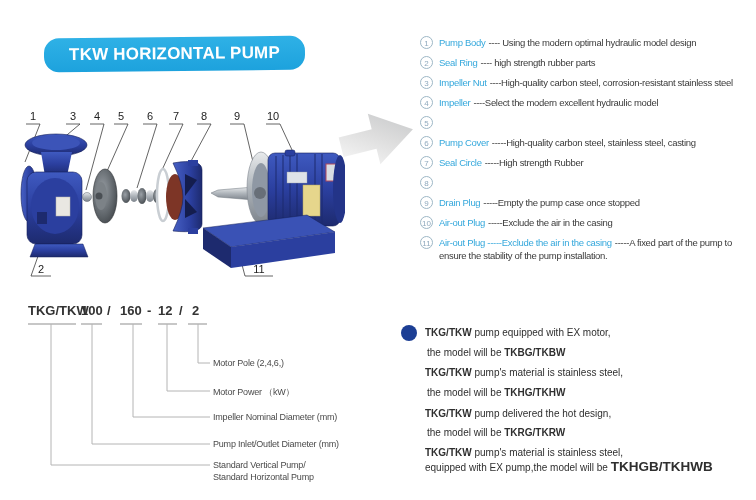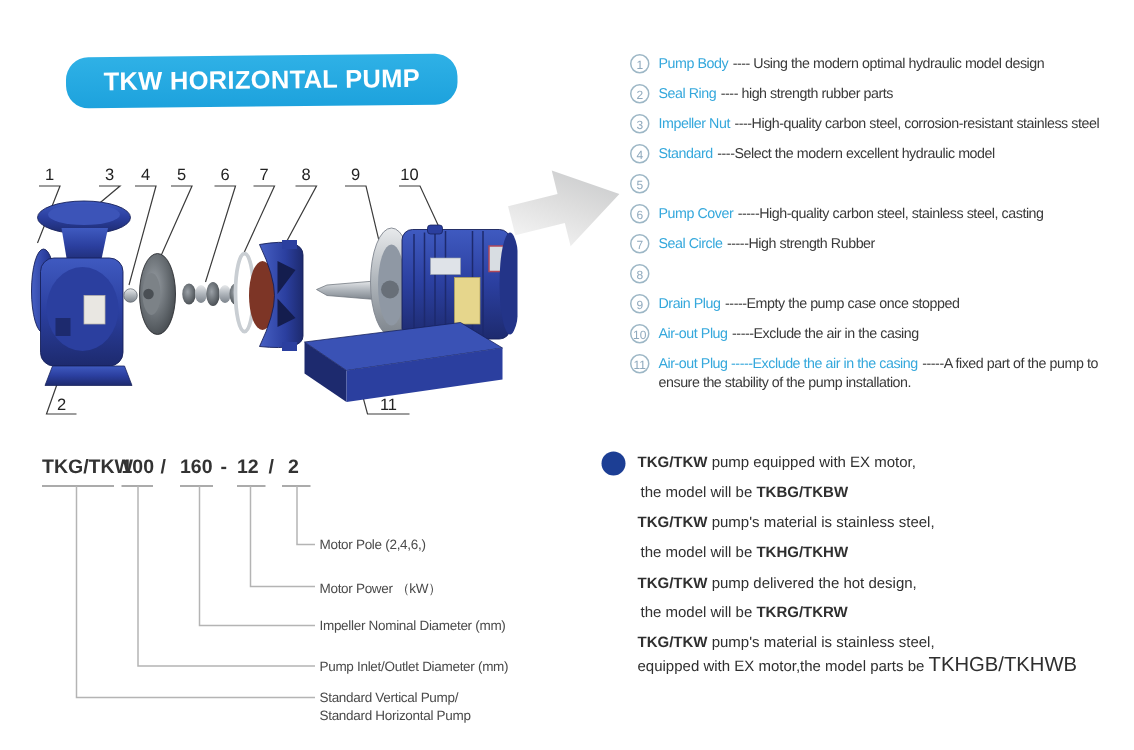--- a/index.html
+++ b/index.html
@@ -34,27 +34,27 @@
     font-size:8px;letter-spacing:0;line-height:13px;text-align:center;box-sizing:border-box;
   }
   .pname{color:#35a8dc;margin-right:3px;}
   .pdesc{color:#3a3a3a;}
   
   .codeblock{position:absolute;left:20px;top:293px;width:348px;height:200px;}
   .codeblock .seg{position:absolute;top:10px;font-size:13px;font-weight:bold;color:#333;}
   .codeblock svg{position:absolute;left:0;top:0;}
   .clabel{position:absolute;left:193px;font-size:9px;color:#4a4a4a;letter-spacing:-0.2px;white-space:nowrap;}
   
-  .notes{position:absolute;left:400px;top:300px;width:352px;height:160px;}
+  .notes{position:absolute;left:400px;top:324px;width:352px;height:160px;}
   .bullet{position:absolute;left:1px;top:1px;width:16px;height:16px;border-radius:50%;
           background:#1c3e94;}
   .nrow{position:absolute;left:25px;font-size:10px;color:#2f2f2f;line-height:12px;white-space:nowrap;}
   .nrow .nb{font-weight:bold;}
   .nrow.indent{left:27px;text-align:center;}
-  .nrow .big{font-size:13.5px;font-weight:normal;letter-spacing:0;}
+  .nrow .big{font-size:13.5px;font-weight:bold;letter-spacing:0;}
 </style>
 </head>
 <body>
 
 <div class="banner">
   <h1>TKW HORIZONTAL PUMP</h1>
 </div>
 
 <svg class="diagram" viewBox="0 0 330 185">
   <defs>
@@ -194,21 +194,21 @@
   <div class="part">
     <span class="badge">2</span>
     <span class="body"><span class="pname">Seal Ring</span><span class="pdesc">---- high strength rubber parts</span></span>
   </div>
   <div class="part">
     <span class="badge">3</span>
     <span class="body"><span class="pname">Impeller Nut</span><span class="pdesc">----High-quality carbon steel, corrosion-resistant stainless steel</span></span>
   </div>
   <div class="part">
     <span class="badge">4</span>
-    <span class="body"><span class="pname">Standard</span><span class="pdesc">----Select the modern excellent hydraulic model</span></span>
+    <span class="body"><span class="pname">Impeller</span><span class="pdesc">----Select the modern excellent hydraulic model</span></span>
   </div>
   <div class="part">
     <span class="badge">5</span>
   </div>
   <div class="part">
     <span class="badge">6</span>
     <span class="body"><span class="pname">Pump Cover</span><span class="pdesc">-----High-quality carbon steel, stainless steel, casting</span></span>
   </div>
   <div class="part">
     <span class="badge">7</span>
@@ -267,14 +267,14 @@
 
 <div class="notes">
   <span class="bullet"></span>
   <div class="nrow" style="top:3px"><span class="nb">TKG/TKW</span><span> pump equipped with EX motor,</span></div>
   <div class="nrow indent" style="top:23px"><span>the model will be </span><span class="nb">TKBG/TKBW</span></div>
   <div class="nrow" style="top:43px"><span class="nb">TKG/TKW</span><span> pump's material is stainless steel,</span></div>
   <div class="nrow indent" style="top:63px"><span>the model will be </span><span class="nb">TKHG/TKHW</span></div>
   <div class="nrow" style="top:84px"><span class="nb">TKG/TKW</span><span> pump delivered the hot design,</span></div>
   <div class="nrow indent" style="top:103px"><span>the model will be </span><span class="nb">TKRG/TKRW</span></div>
   <div class="nrow" style="top:123px"><span class="nb">TKG/TKW</span><span> pump's material is stainless steel,</span></div>
-  <div class="nrow" style="top:137px"><span>equipped with EX motor,the model parts be </span><span class="big">TKHGB/TKHWB</span></div>
+  <div class="nrow" style="top:137px"><span>equipped with EX pump,the model will be </span><span class="big">TKHGB/TKHWB</span></div>
 </div>
 
 </body></html>

